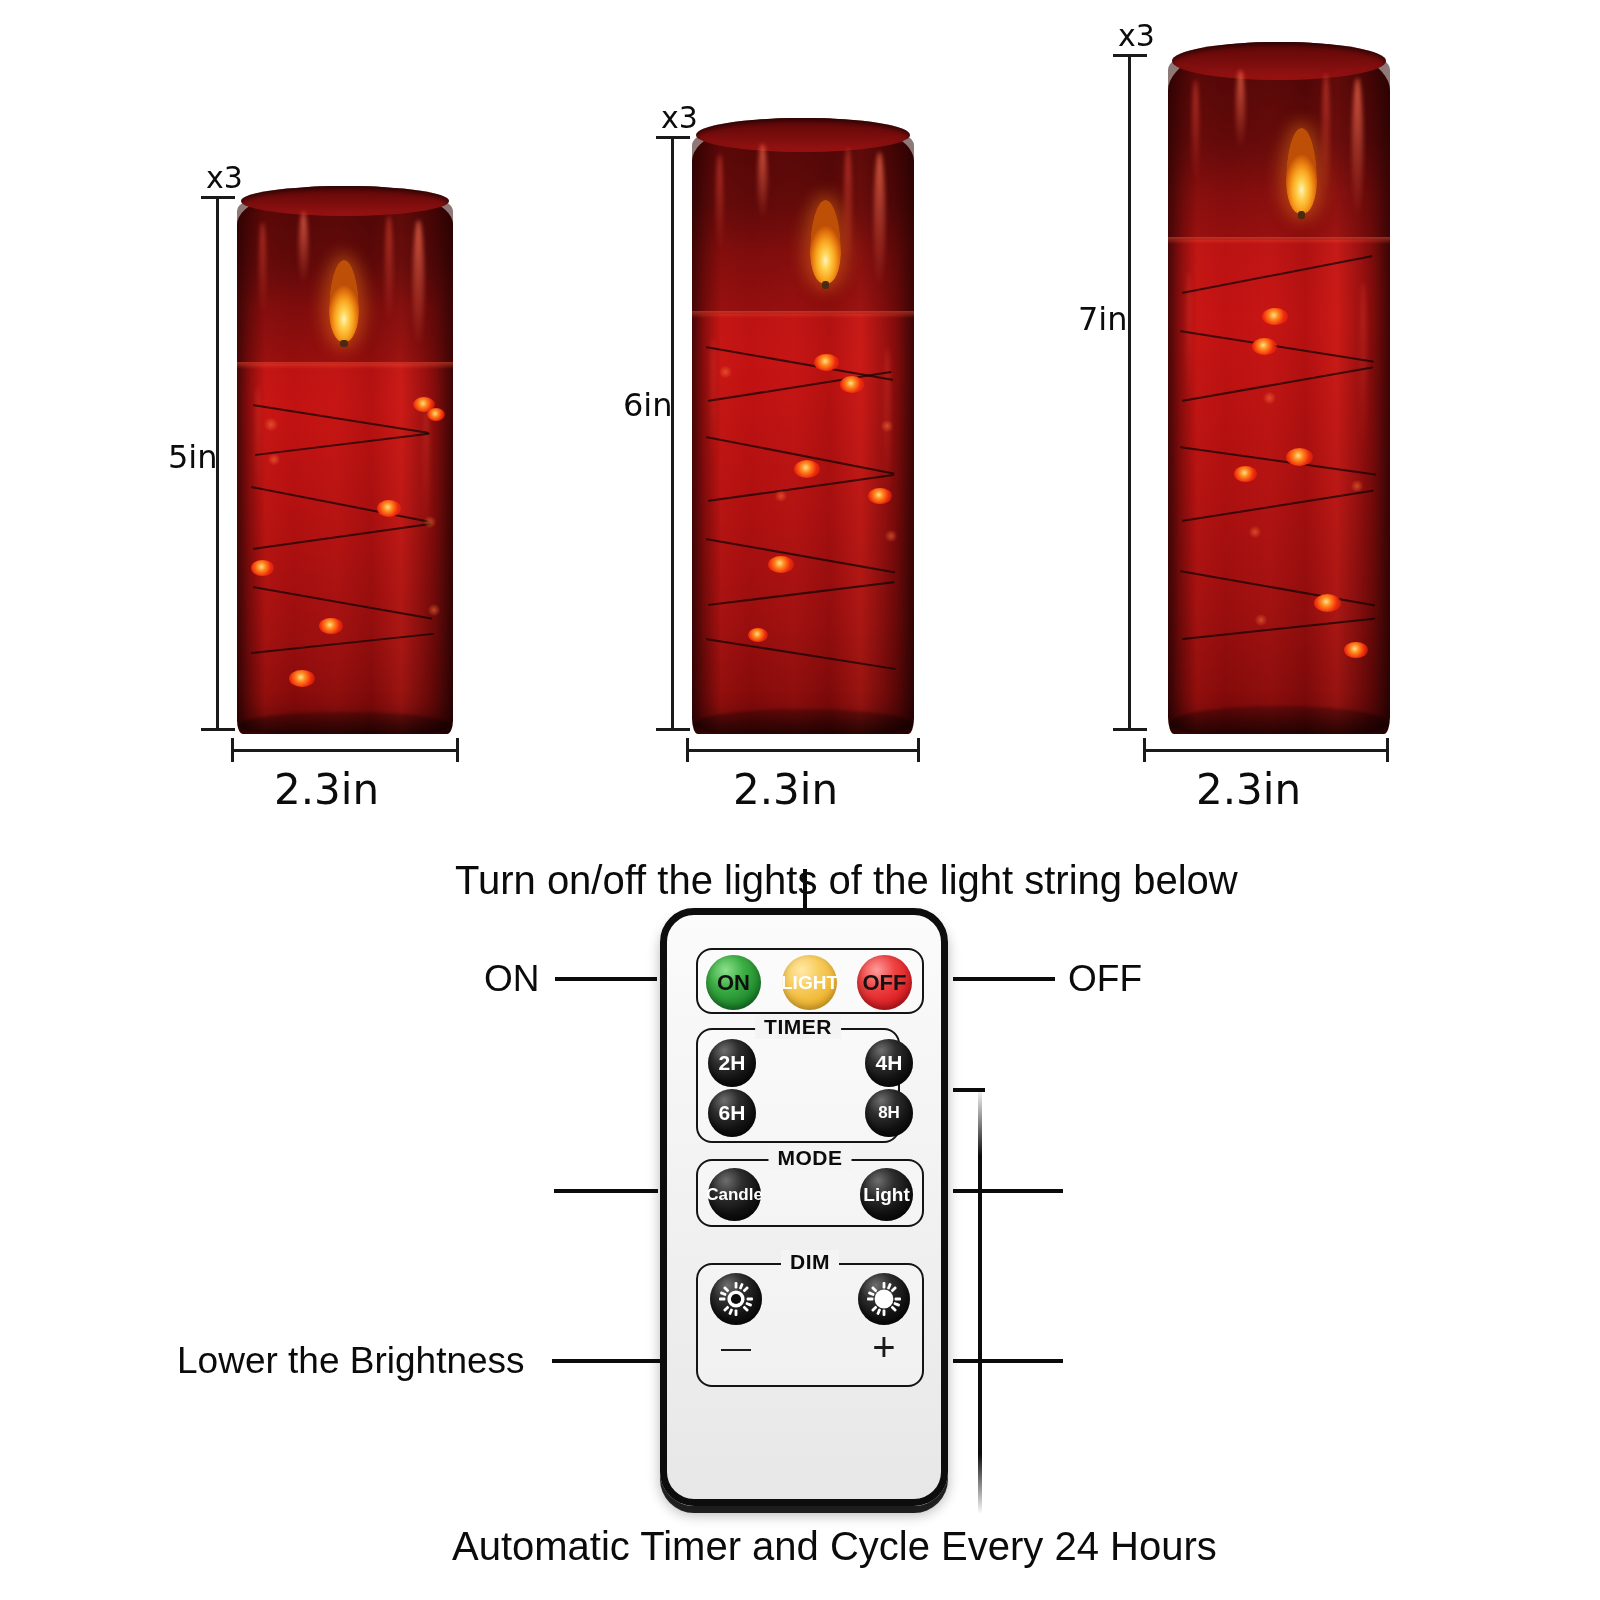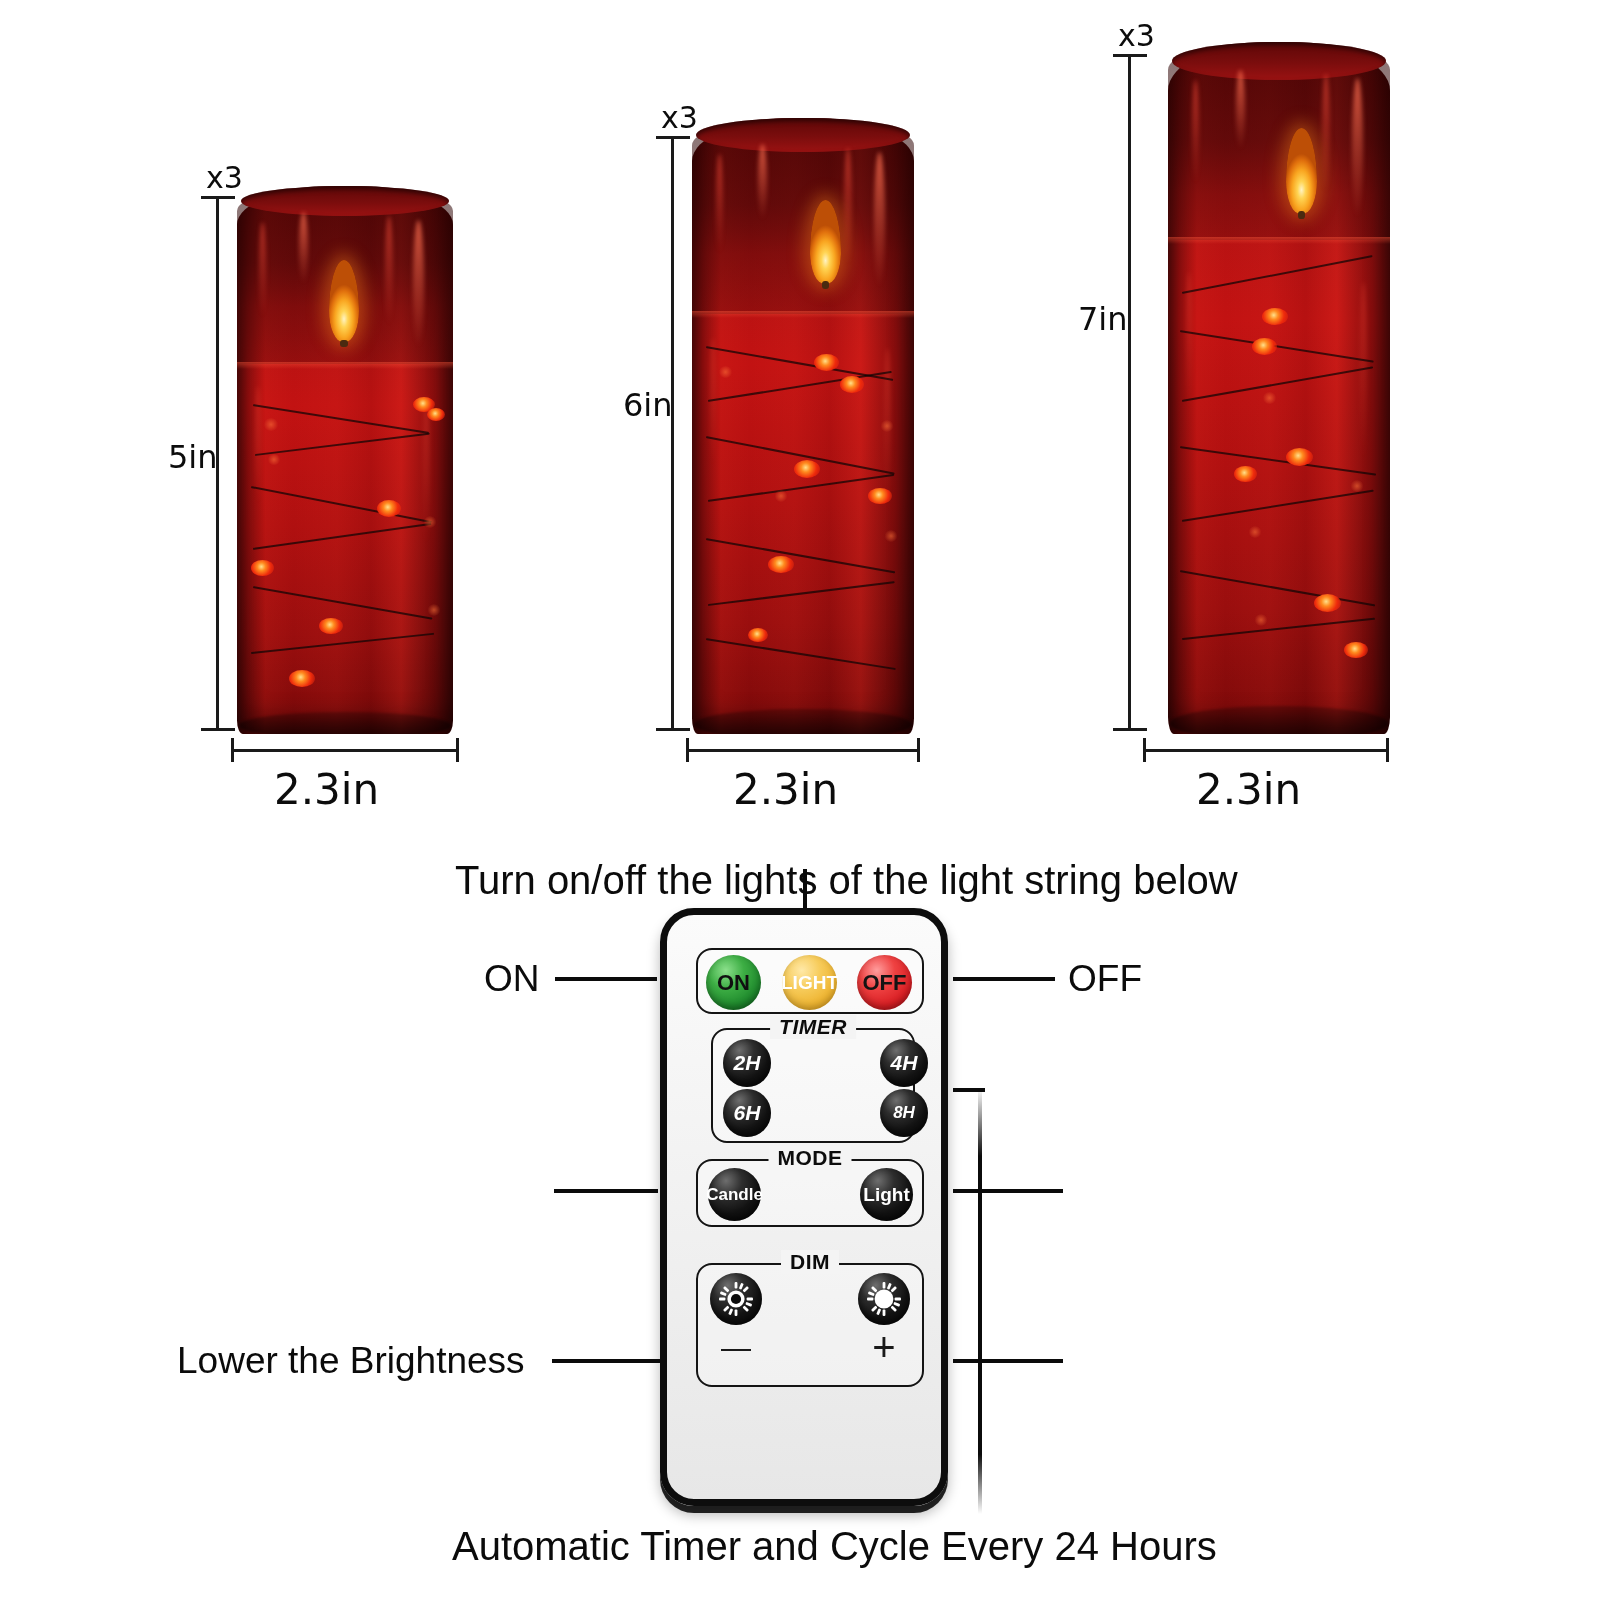--- a/index.html
+++ b/index.html
@@ -302,21 +302,21 @@
   <div class="lead-v fadeup" style="left:803px;top:869px;height:110px;"></div>
 
   <div class="remote" style="left:660px;top:908px;width:288px;height:598px;">
 
     <div class="panel" style="left:29px;top:33px;width:228px;height:66px;">
       <div class="btn green" style="left:8px;top:5px;width:55px;height:55px;font-size:22px;">ON</div>
       <div class="btn gold" style="left:84px;top:5px;width:55px;height:55px;font-size:19px;">LIGHT</div>
       <div class="btn red" style="left:159px;top:5px;width:55px;height:55px;font-size:22px;">OFF</div>
     </div>
 
-    <div class="panel" style="left:44px;top:113px;width:204px;height:115px;font-style:italic;">
+    <div class="panel" style="left:29px;top:113px;width:204px;height:115px;">
       <span class="legend">TIMER</span>
       <div class="btn black" style="left:10px;top:9px;width:48px;height:48px;font-size:21px;">2H</div>
       <div class="btn black" style="left:167px;top:9px;width:48px;height:48px;font-size:21px;">4H</div>
       <div class="btn black" style="left:10px;top:59px;width:48px;height:48px;font-size:21px;">6H</div>
       <div class="btn black" style="left:167px;top:59px;width:48px;height:48px;font-size:17px;">8H</div>
     </div>
 
     <div class="panel" style="left:29px;top:244px;width:228px;height:68px;">
       <span class="legend">MODE</span>
       <div class="btn black" style="left:10px;top:7px;width:53px;height:53px;font-size:17px;">Candle</div>

